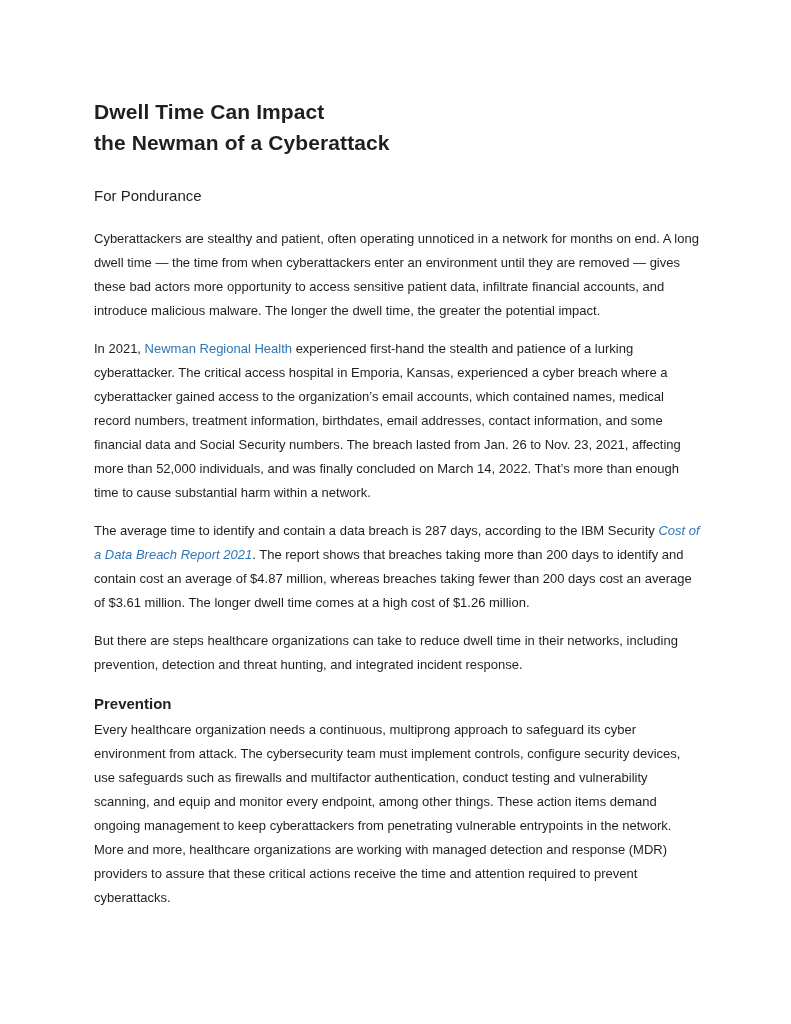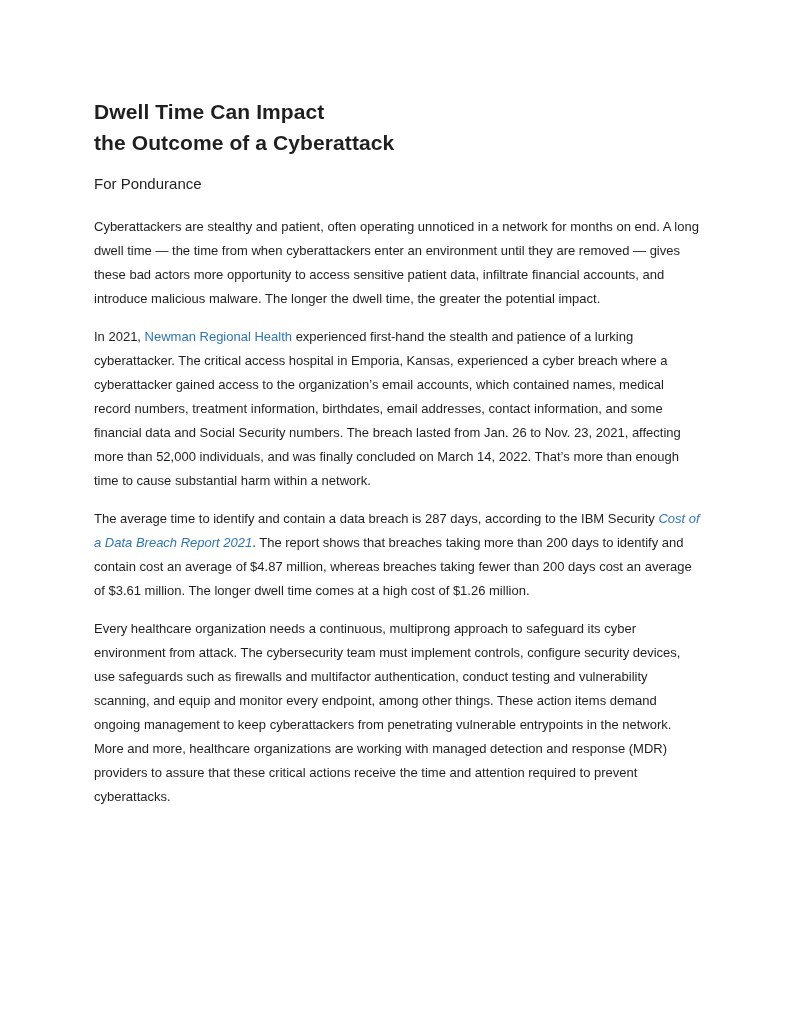--- a/index.html
+++ b/index.html
@@ -22,21 +22,21 @@
     background: #ffffff;
   }
   h1.doc-title {
     margin: 0;
     font-size: 21px;
     font-weight: bold;
     line-height: 31px;
     letter-spacing: 0.1px;
   }
   .byline-block {
-    margin-top: 16px;
+    margin-top: 28px;
     margin-bottom: 21px;
   }
   .byline-block p {
     margin: 0;
     font-size: 15px;
     line-height: 20px;
   }
   .doc-body p.body-para {
     margin: 0 0 14px 0;
     font-size: 13px;
@@ -55,26 +55,28 @@
   }
   .doc-body a.link-italic {
     font-style: italic;
   }
 </style>
 </head>
 <body style="--link-color: #2E75B6; --text-color: #1f1f1f;">
 
 <div class="page">
 
-  <h1 class="doc-title"><span>Dwell Time Can Impact</span><br><span>the Outcome of a Cyberattack</span></h1>
+  <h1 class="doc-title"><span>Dwell Time Can Impact</span><br><span>the Newman of a Cyberattack</span></h1>
 
   <div class="byline-block">
     <p>For Pondurance</p>
   </div>
 
   <div class="doc-body">
       <p class="body-para"><span>Cyberattackers are stealthy and patient, often operating unnoticed in a network for months on end. A long dwell time — the time from when cyberattackers enter an environment until they are removed — gives these bad actors more opportunity to access sensitive patient data, infiltrate financial accounts, and introduce malicious malware. The longer the dwell time, the greater the potential impact.</span></p>
       <p class="body-para"><span>In 2021, </span><a class="link">Newman Regional Health</a><span> experienced first-hand the stealth and patience of a lurking cyberattacker. The critical access hospital in Emporia, Kansas, experienced a cyber breach where a cyberattacker gained access to the organization’s email accounts, which contained names, medical record numbers, treatment information, birthdates, email addresses, contact information, and some financial data and Social Security numbers. The breach lasted from Jan. 26 to Nov. 23, 2021, affecting more than 52,000 individuals, and was finally concluded on March 14, 2022. That’s more than enough time to cause substantial harm within a network.</span></p>
       <p class="body-para"><span>The average time to identify and contain a data breach is 287 days, according to the IBM Security </span><a class="link-italic">Cost of a Data Breach Report 2021</a><span>. The report shows that breaches taking more than 200 days to identify and contain cost an average of $4.87 million, whereas breaches taking fewer than 200 days cost an average of $3.61 million. The longer dwell time comes at a high cost of $1.26 million.</span></p>
+      <p class="body-para"><span>But there are steps healthcare organizations can take to reduce dwell time in their networks, including prevention, detection and threat hunting, and integrated incident response.</span></p>
+      <p class="heading"><span>Prevention</span></p>
       <p class="body-para"><span>Every healthcare organization needs a continuous, multiprong approach to safeguard its cyber environment from attack. The cybersecurity team must implement controls, configure security devices, use safeguards such as firewalls and multifactor authentication, conduct testing and vulnerability scanning, and equip and monitor every endpoint, among other things. These action items demand ongoing management to keep cyberattackers from penetrating vulnerable entrypoints in the network. More and more, healthcare organizations are working with managed detection and response (MDR) providers to assure that these critical actions receive the time and attention required to prevent cyberattacks.</span></p>
     </div>
 
 </div>
 
 </body></html>

